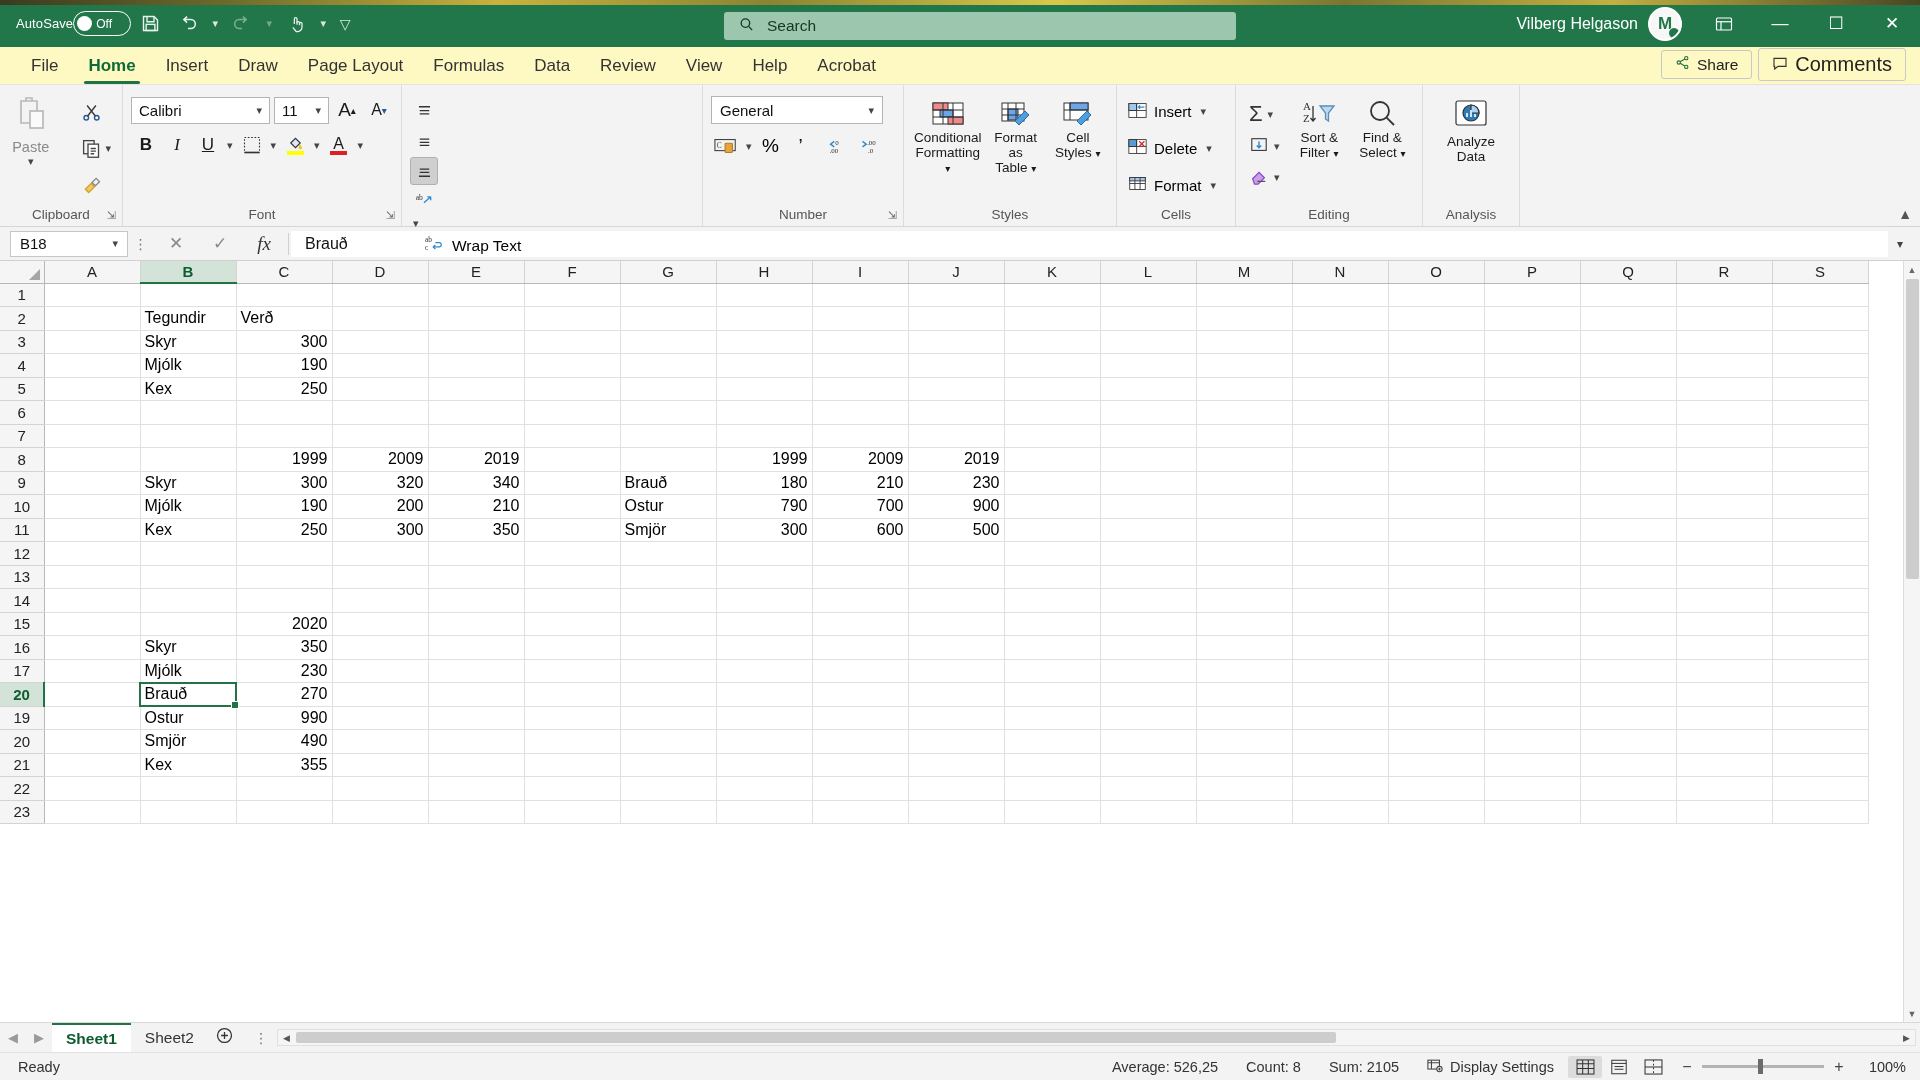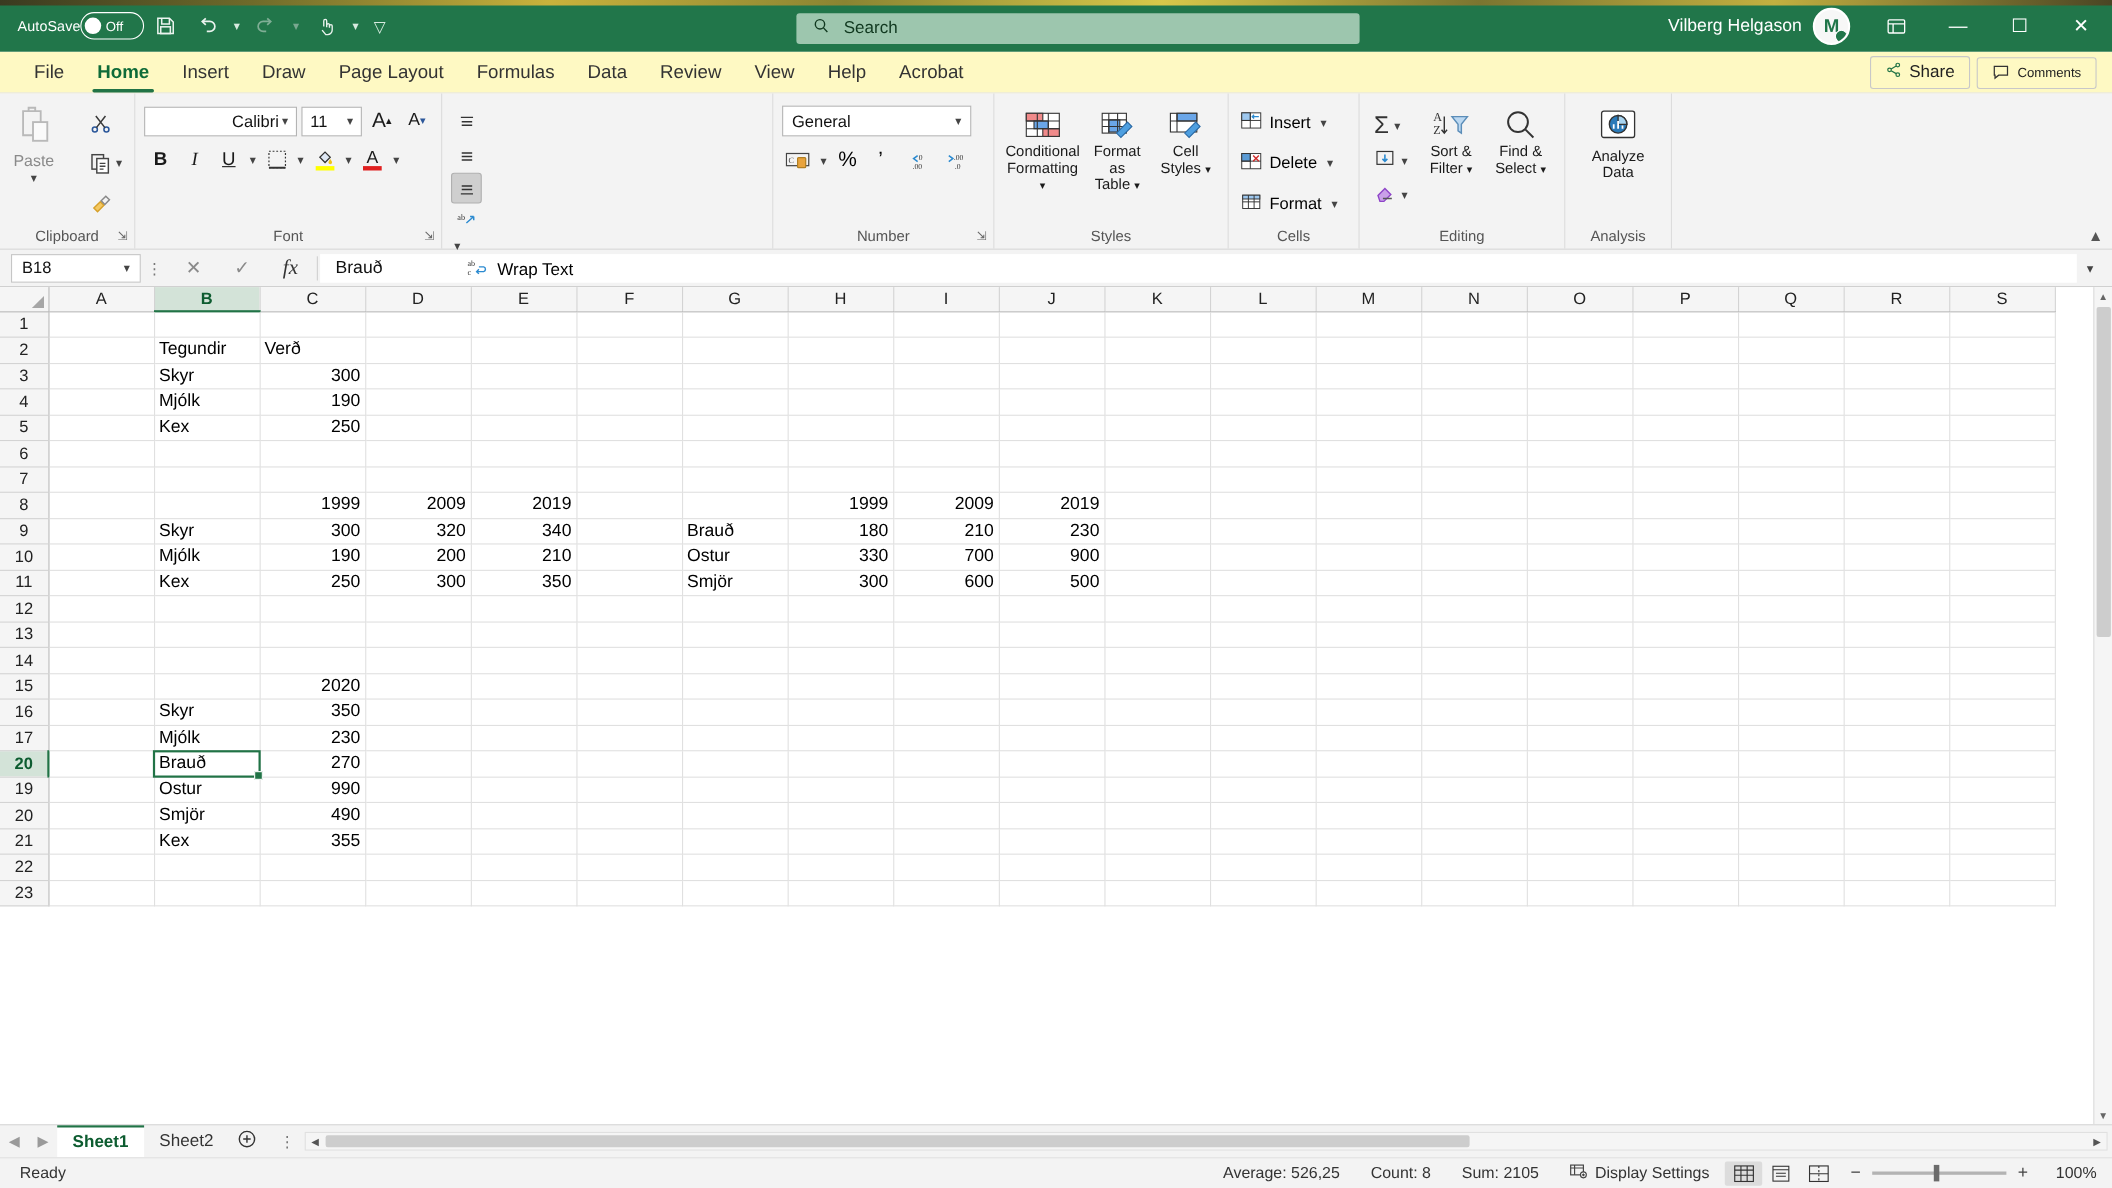--- a/index.html
+++ b/index.html
@@ -104,21 +104,21 @@
   #g-clipboard .rgroup-body { width: 122px; }
   .paste-col { display:flex; flex-direction:column; align-items:center; width: 58px; padding-top:4px; }
   .clip-right { display:flex; flex-direction:column; justify-content:space-around; padding: 4px 0; gap: 2px; }
 
   
   #g-font .rgroup-body { width: 278px; flex-direction: column; gap: 5px; padding-top: 4px;}
   .fontrow1 { display:flex; align-items:center; gap: 4px; }
   .fontname {
     width: 148px; height: 27px; background:#fff; border:1px solid #b4b4b4;
     font-size: 15px; padding: 0 4px 0 7px; display:flex; align-items:center;
-    justify-content: flex-end; color:#111;
+    justify-content: space-between; color:#111;
   }
   .fontsize {
     width: 58px; height: 27px; background:#fff; border:1px solid #b4b4b4;
     font-size: 15px; padding: 0 4px 0 7px; display:flex; align-items:center;
     justify-content: space-between; color:#111;
   }
   .fontrow2 { display:flex; align-items:center; gap: 1px; }
   .fbtn { width:30px; height:30px; display:flex; align-items:center; justify-content:center;
           font-size: 17px; border-radius:3px; color:#1a1a1a; }
   .mini-caret { font-size: 11px; color: #444; padding: 0 3px; }
@@ -371,21 +371,21 @@
       <span>
         <svg width="15" height="15" viewBox="0 0 24 24" fill="none" stroke="#217346" stroke-width="1.8">
           <circle cx="18" cy="5" r="2.6"></circle>
             <circle cx="6" cy="12" r="2.6"></circle>
             <circle cx="18" cy="19" r="2.6"></circle>
           <path d="M8.3 10.8l7.4-4.3M8.3 13.2l7.4 4.3"></path>
         </svg>
       </span>
       <span>Share</span>
     </div>
-    <div style="display:flex;align-items:center;gap:7px;border:1px solid #c8c8c8;border-radius:3px;padding:4px 13px;font-size:12px;color:#222;">
+    <div style="display:flex;align-items:center;gap:7px;border:1px solid #c8c8c8;border-radius:3px;padding:4px 13px;font-size:20px;color:#222;">
       <span>
         <svg width="16" height="16" viewBox="0 0 24 24" fill="none" stroke="#333" stroke-width="1.7">
           <path d="M3 5h18v12H9l-5 4v-4H3z"></path>
         </svg>
       </span>
       <span>Comments</span>
     </div>
   </div>
 </div>
 
@@ -1018,21 +1018,21 @@
         </tr>
         <tr>
           <td class="rowhead">10</td>
           <td class="cell"></td>
           <td class="cell txt">Mjólk</td>
           <td class="cell num">190</td>
           <td class="cell num">200</td>
           <td class="cell num">210</td>
           <td class="cell"></td>
           <td class="cell txt">Ostur</td>
-          <td class="cell num">330</td>
+          <td class="cell num">790</td>
           <td class="cell num">700</td>
           <td class="cell num">900</td>
           <td class="cell"></td>
           <td class="cell"></td>
           <td class="cell"></td>
           <td class="cell"></td>
           <td class="cell"></td>
           <td class="cell"></td>
           <td class="cell"></td>
           <td class="cell"></td>

